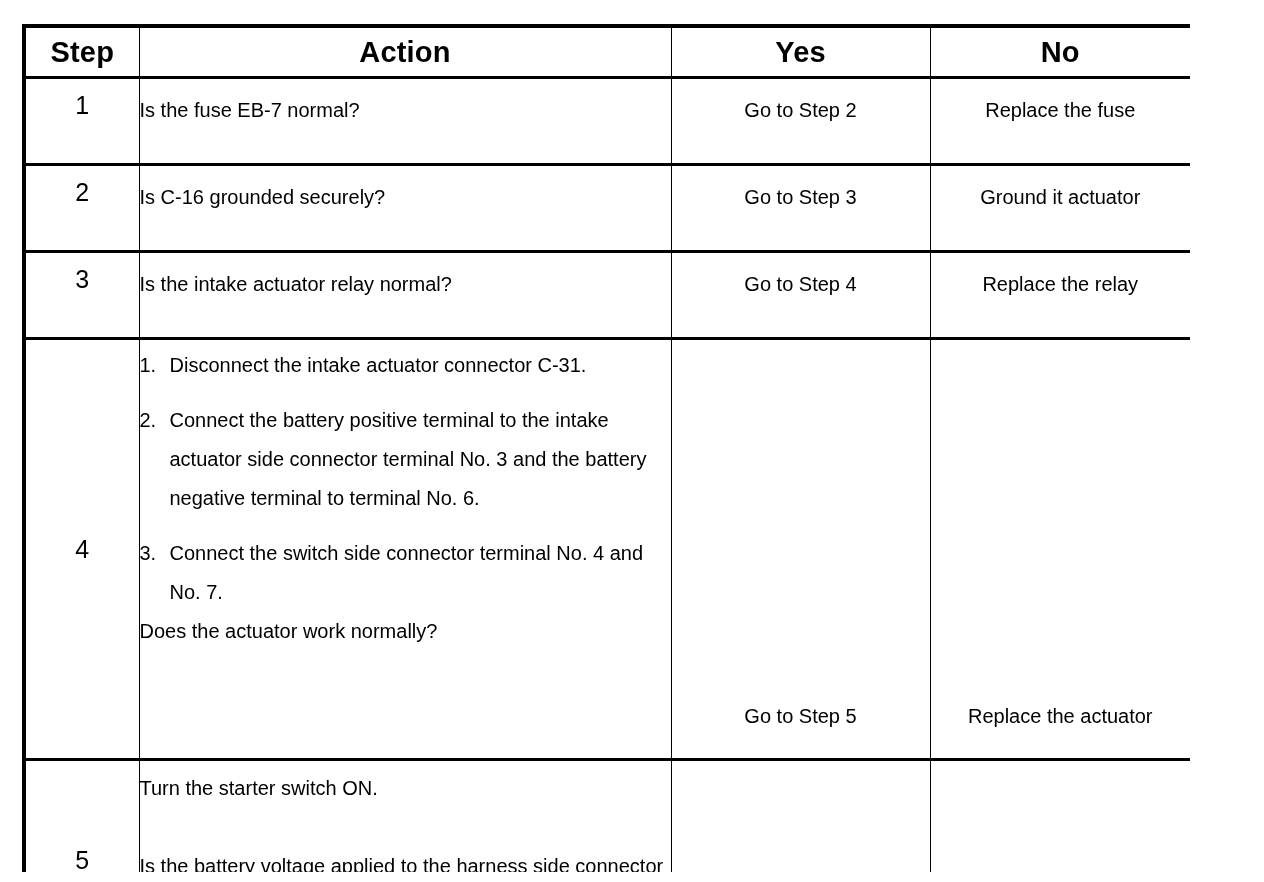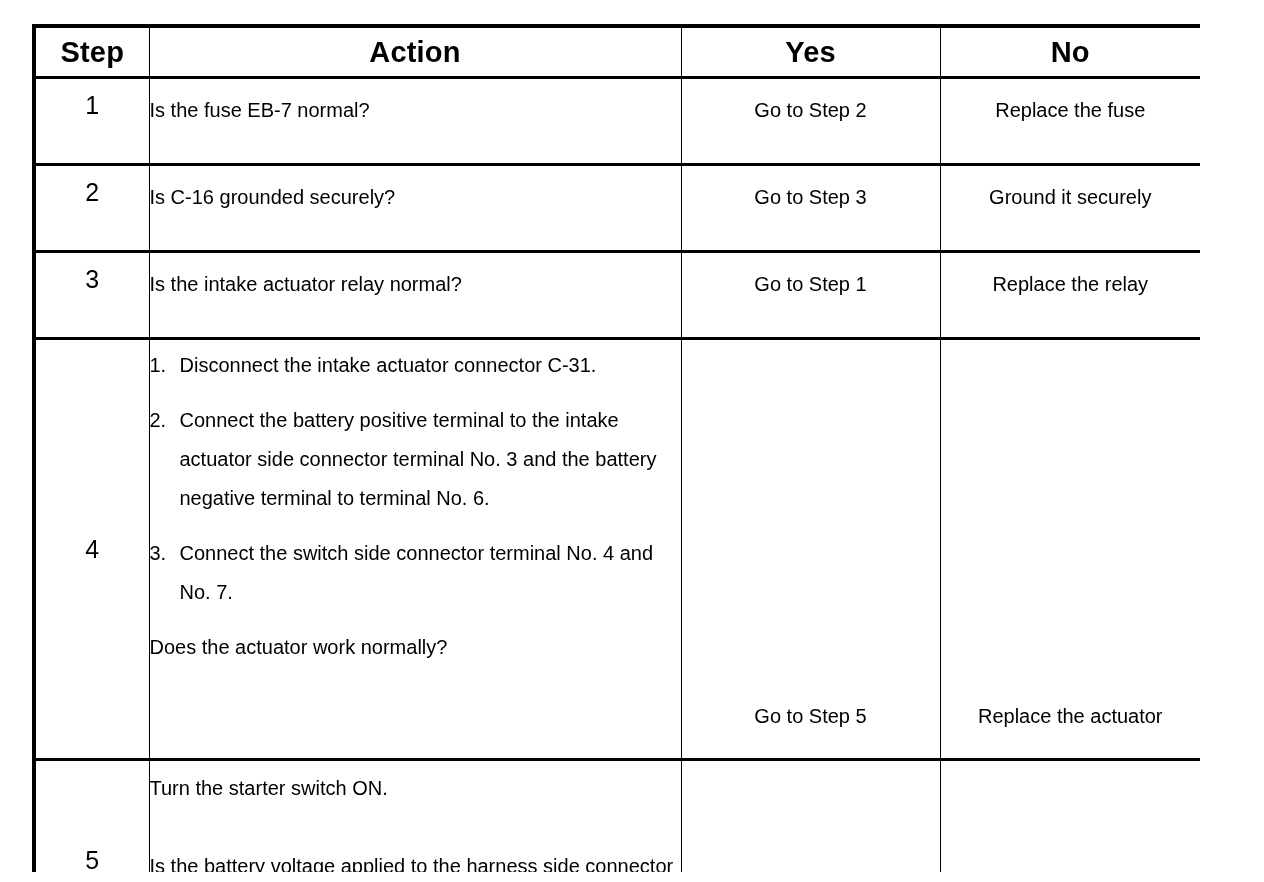--- a/index.html
+++ b/index.html
@@ -19,21 +19,21 @@
   .page {
     position: relative;
     width: 1264px;
     height: 882px;
     background: #ffffff;
   }
 
   
   .tbl-wrap {
     position: absolute;
-    left: 32px;
+    left: 22px;
     top: 24px;
     width: 1168px;   
     height: 848px;   
     overflow: hidden;
   }
 
   table.diag {
     border-collapse: collapse;
     table-layout: fixed;
     width: 1168px;
@@ -145,21 +145,21 @@
   }
   .olist-item:last-child { margin-bottom: 0; }
   .olist-num {
     flex: 0 0 auto;
     width: 30px;
     text-align: left;
   }
   .olist-txt {
     flex: 1 1 auto;
   }
-  .plain-q { margin-top: 16px; }
+  .plain-q { }
 
   .blank-line { height: 39px; }
 </style>
 </head>
 <body>
 
 <div class="page">
   <div class="tbl-wrap">
 
     <table class="diag">
@@ -185,27 +185,27 @@
           <td class="step-cell">1</td>
           <td class="action-cell">Is the fuse EB-7 normal?</td>
           <td class="yes-cell">Go to Step 2</td>
           <td class="no-cell">Replace the fuse</td>
         </tr>
 
         <tr class="short thick-top">
           <td class="step-cell">2</td>
           <td class="action-cell">Is C-16 grounded securely?</td>
           <td class="yes-cell">Go to Step 3</td>
-          <td class="no-cell">Ground it securely</td>
+          <td class="no-cell">Ground it actuator</td>
         </tr>
 
         <tr class="short thick-top">
           <td class="step-cell">3</td>
           <td class="action-cell">Is the intake actuator relay normal?</td>
-          <td class="yes-cell">Go to Step 1</td>
+          <td class="yes-cell">Go to Step 4</td>
           <td class="no-cell">Replace the relay</td>
         </tr>
 
         <tr class="row4 thick-top">
           <td class="step-cell">4</td>
           <td class="action-cell">
             <div class="olist">
               <div class="olist-item">
                 <span class="olist-num">1.</span>
                 <span class="olist-txt">Disconnect the intake actuator connector C-31.</span>

